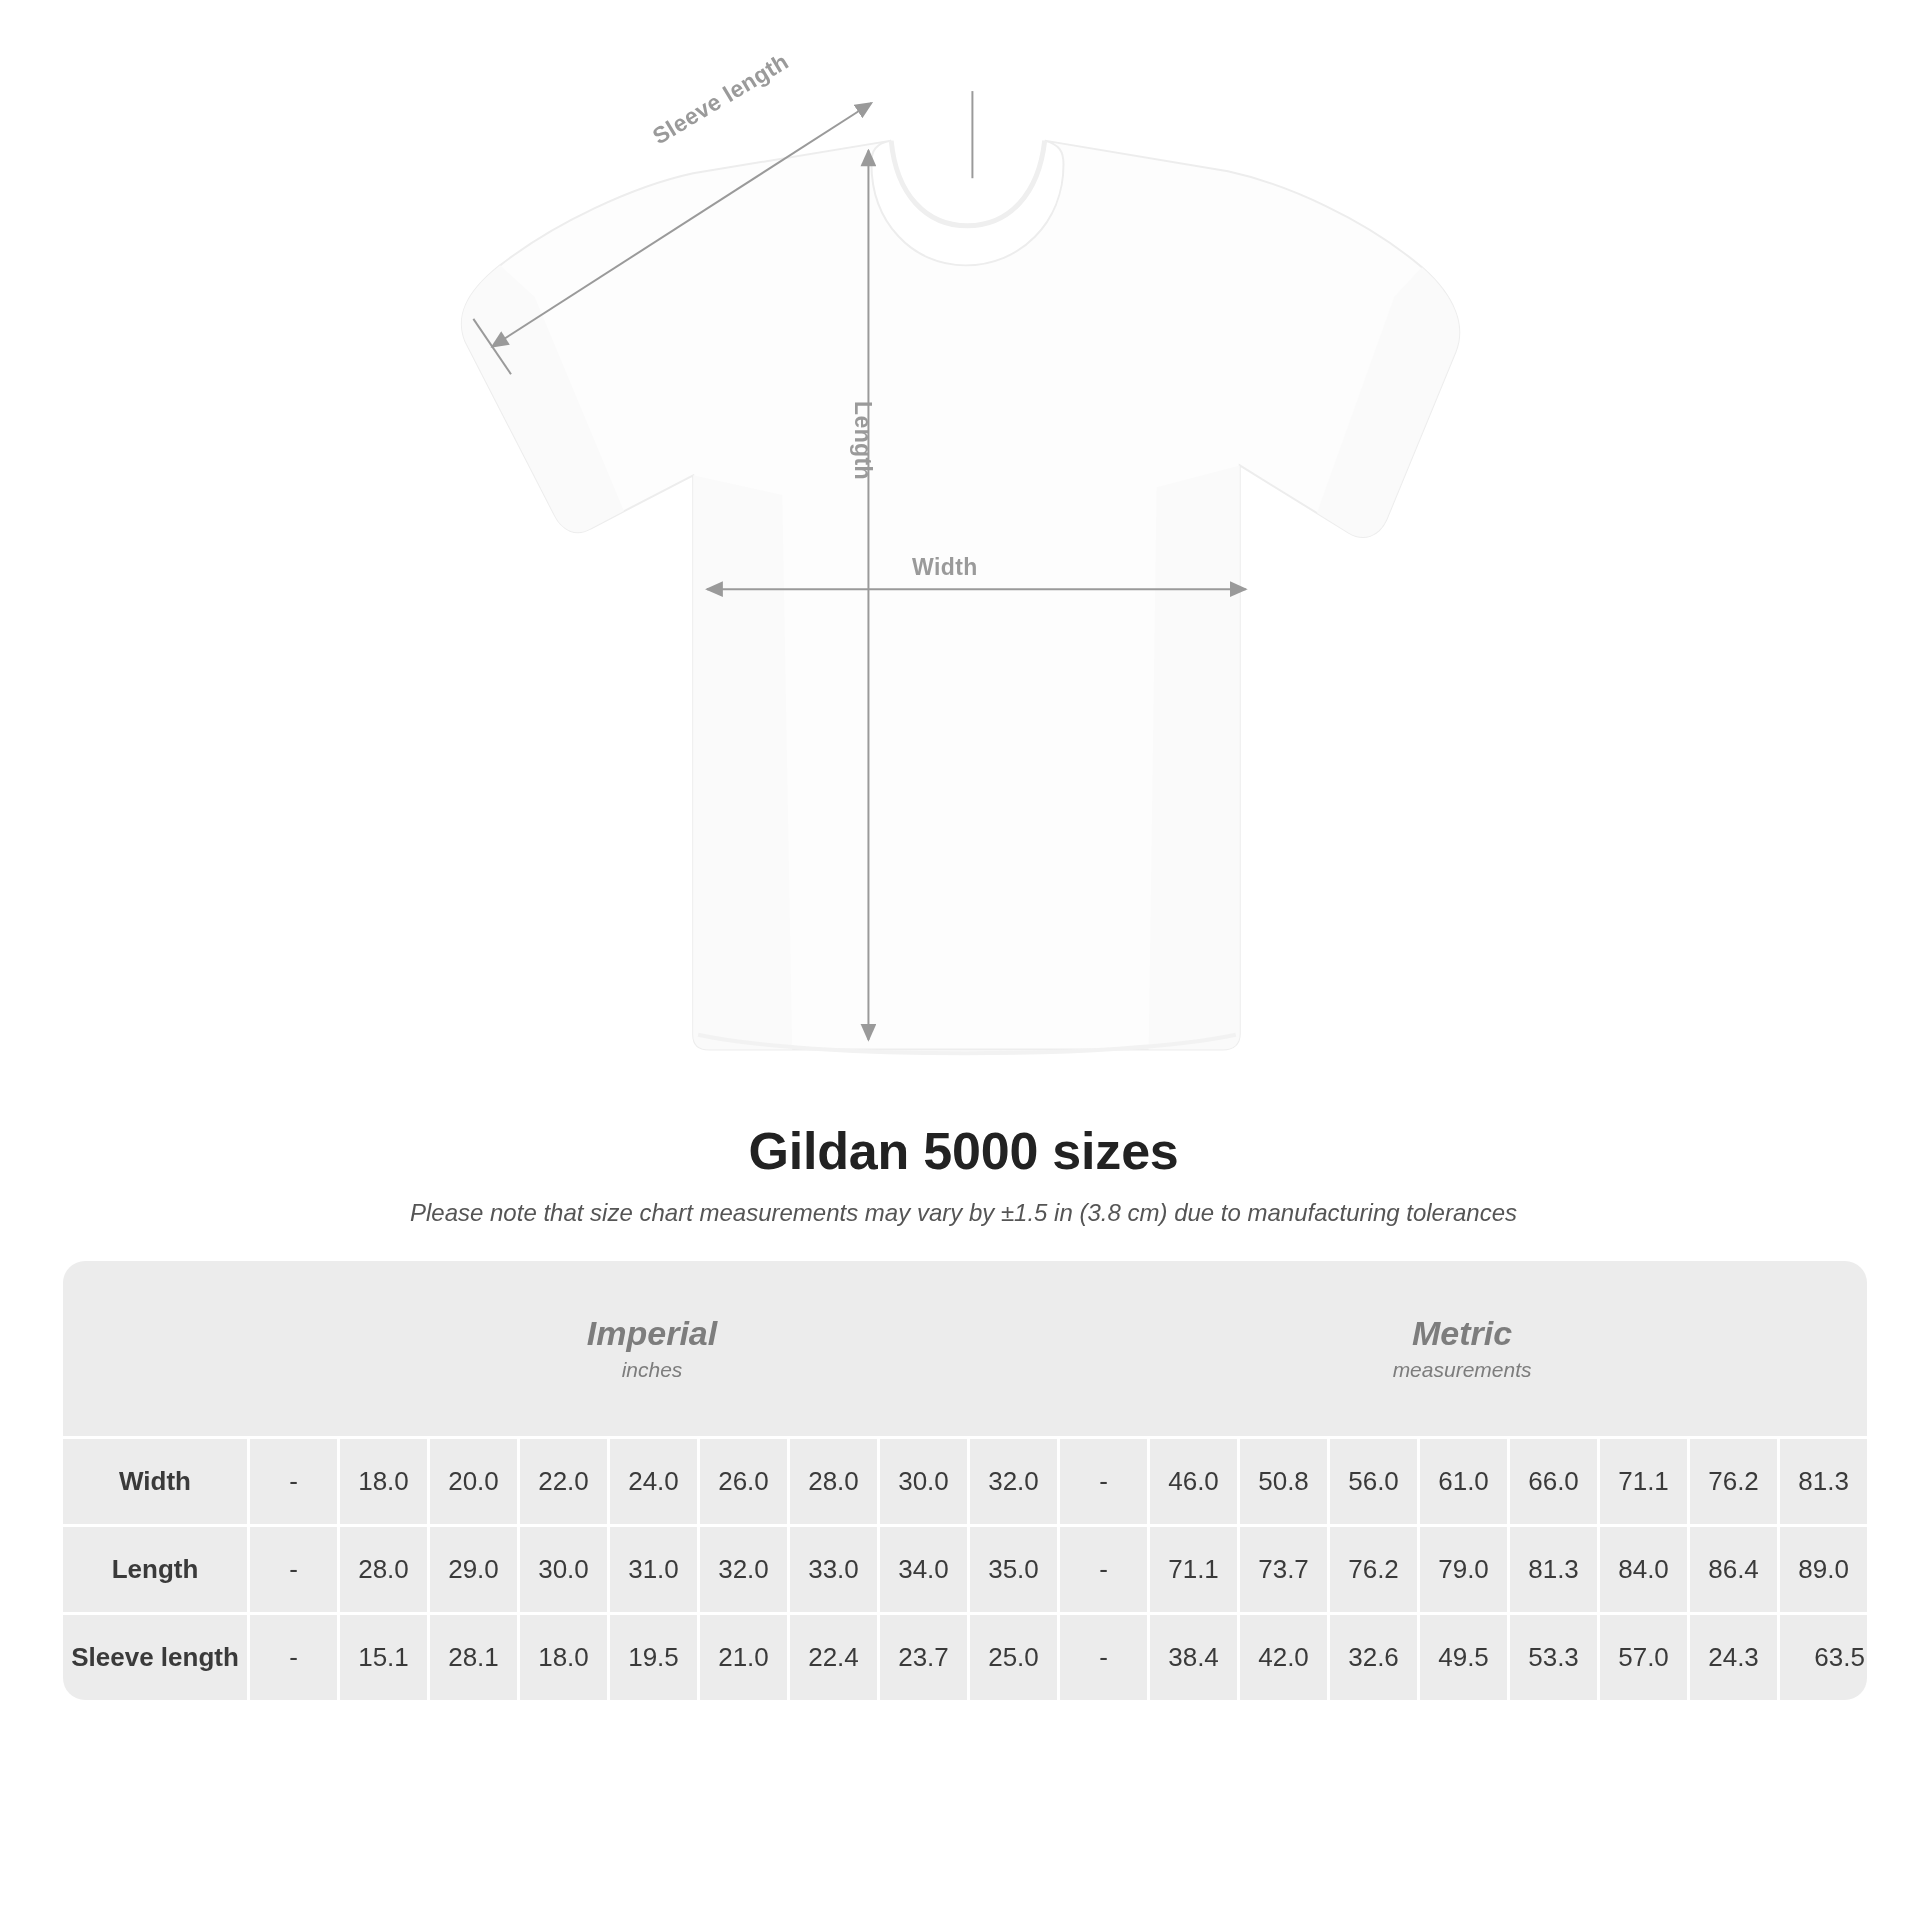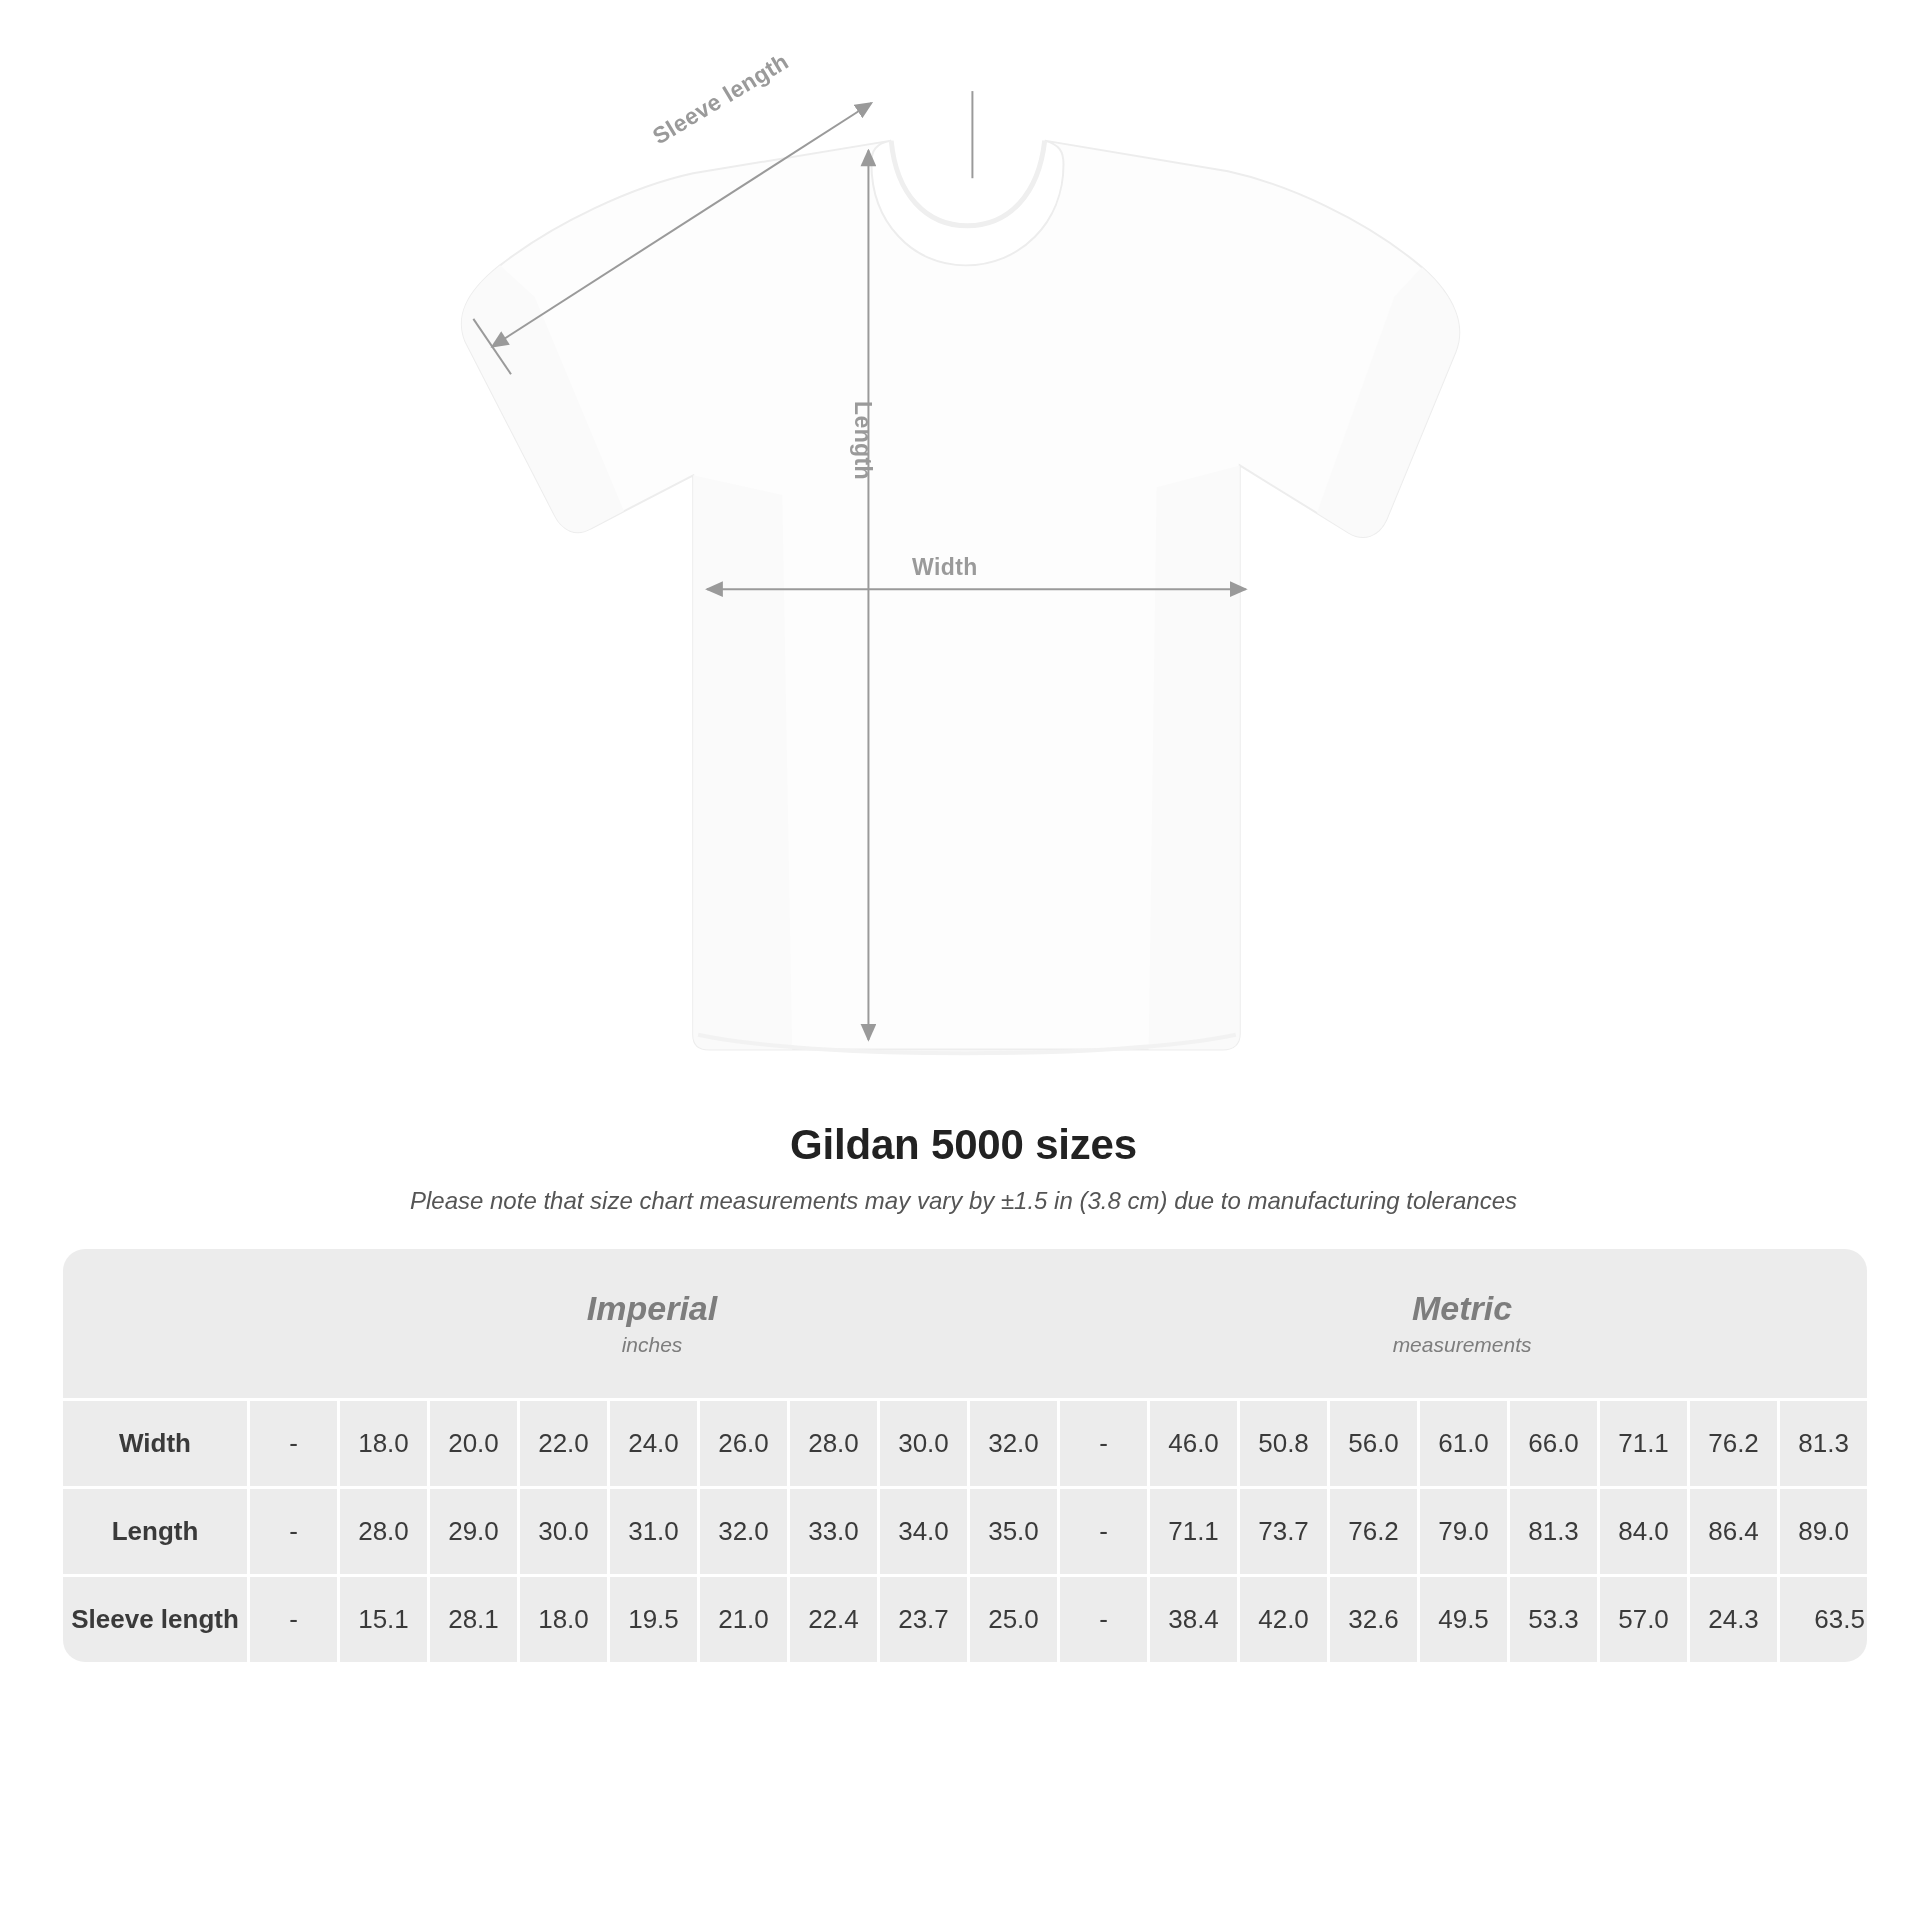--- a/index.html
+++ b/index.html
@@ -53,21 +53,21 @@
     left: 912px;
     top: 554px;
   }
 
   
   .title-block {
     text-align: center;
     margin-top: 12px;
   }
   .chart-title {
-    font-size: 42px;
+    font-size: 52px;
     font-weight: bold;
     color: #222222;
     margin: 0 0 18px 0;
     letter-spacing: -0.2px;
   }
   .chart-note {
     font-size: 24px;
     font-style: italic;
     color: #555555;
     margin: 12px;
@@ -94,21 +94,21 @@
     height: 85px;
   }
   
   table.size-table td.cell, table.size-table th.cell {
     border-left: 3px solid #ffffff;
   }
   table.size-table tr.data-row td {
     border-top: 3px solid #ffffff;
   }
   .unit-head {
-    height: 149px;
+    height: 175px;
   }
   .unit-title {
     font-size: 34px;
     font-style: italic;
     font-weight: bold;
     color: #7d7d7d;
     line-height: 1.25;
   }
   .unit-sub {
     font-size: 21px;

